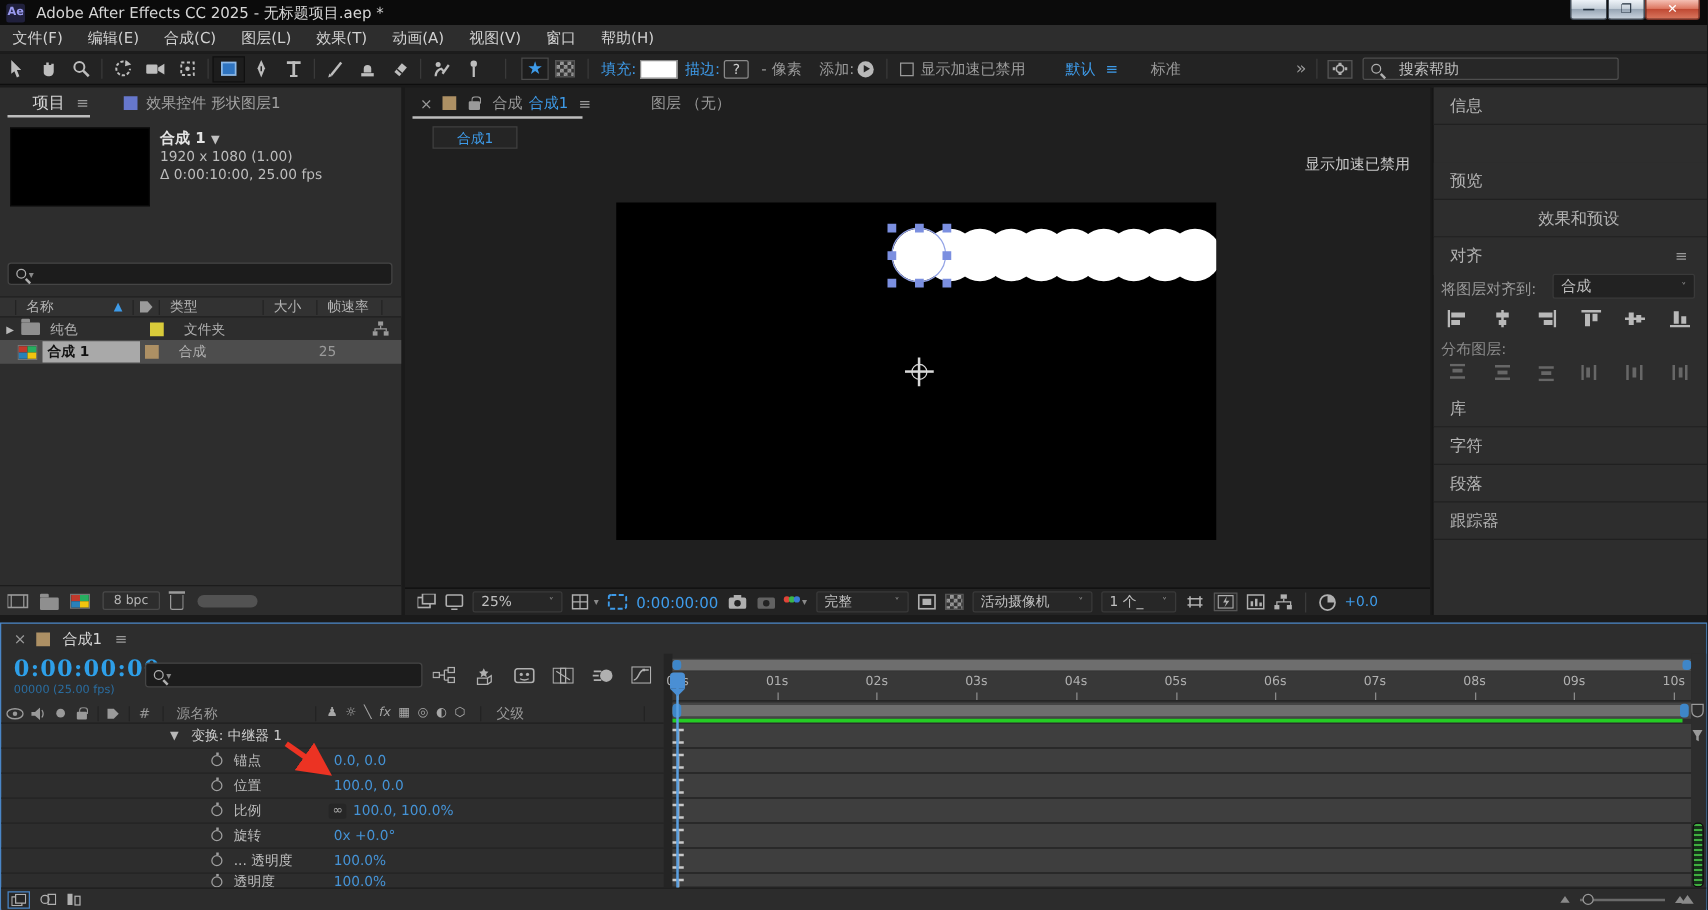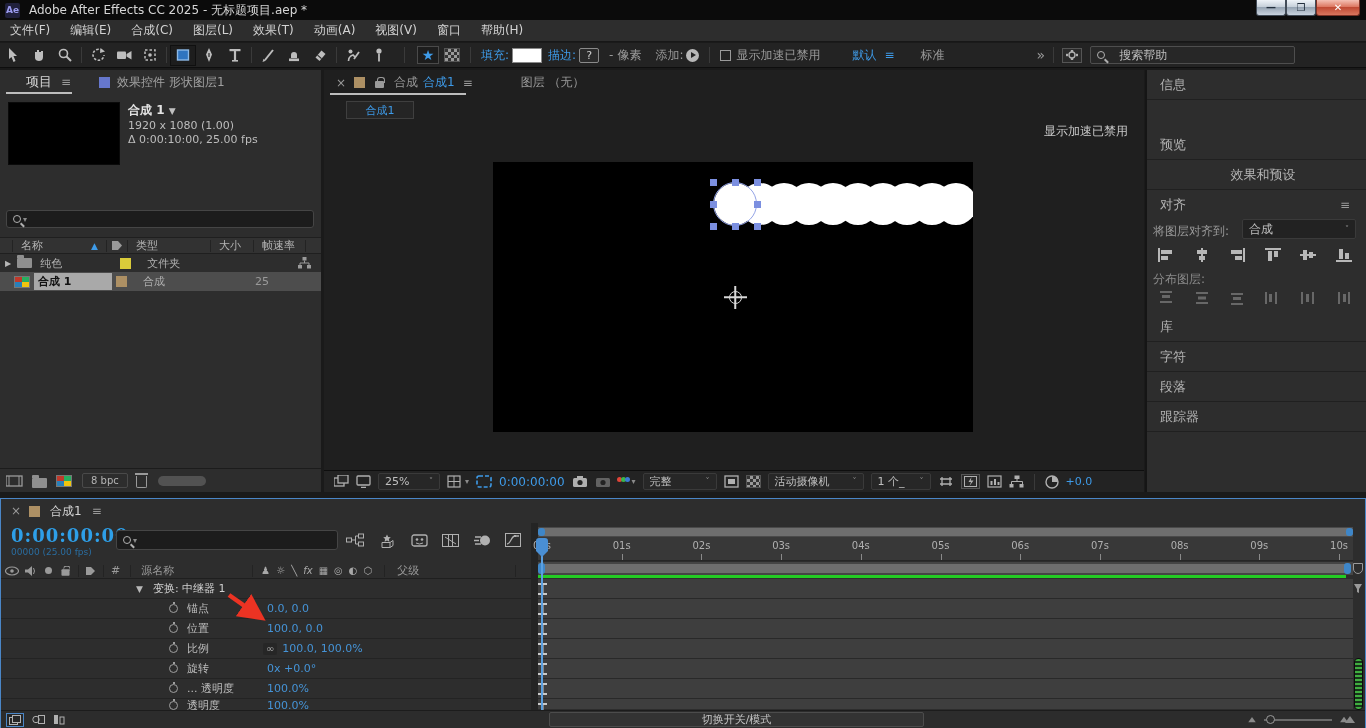--- a/index.html
+++ b/index.html
@@ -406,21 +406,21 @@
 
   <div class="abs vbar">
     <svg class="icn" width="15" height="13">
         <rect x="0" y="3" width="10" height="8" fill="none" stroke="#b0b0b0" stroke-width="1.3"></rect>
         <rect x="4" y="0" width="10" height="8" fill="#2a2a2a" stroke="#b0b0b0" stroke-width="1.3"></rect>
       </svg>
     <svg class="icn" width="15" height="13">
         <rect x="1" y="1" width="13" height="9" rx="1" fill="none" stroke="#b0b0b0" stroke-width="1.3"></rect>
         <line x1="5" y1="12.5" x2="10" y2="12.5" stroke="#b0b0b0" stroke-width="1.5"></line>
       </svg>
-    <div class="drop" style="width:62px; justify-content:space-between;">
+    <div class="drop" style="width:72px; justify-content:space-between;">
       <span>25%</span>
         <span class="ph-caret">˅</span>
     </div>
     <div class="row" style="gap:2px;">
       <svg class="icn" width="14" height="13">
           <rect x="1" y="1" width="12" height="11" fill="none" stroke="#b0b0b0" stroke-width="1.2"></rect>
           <line x1="1" y1="6.5" x2="13" y2="6.5" stroke="#b0b0b0"></line>
           <line x1="7" y1="1" x2="7" y2="12" stroke="#b0b0b0"></line>
         </svg>
         <span class="ph-caret">▾</span>
@@ -806,23 +806,20 @@
           </svg>
       </div>
       <svg class="icn" style="margin-left:8px;" width="13" height="11">
           <circle cx="4" cy="5.5" r="3.2" fill="none" stroke="#b0b0b0"></circle>
           <rect x="6.5" y="1.5" width="6" height="8" fill="none" stroke="#b0b0b0"></rect>
         </svg>
       <svg class="icn" style="margin-left:8px;" width="12" height="11">
           <rect x="1" y="1" width="4" height="9" fill="#b0b0b0"></rect>
           <rect x="7" y="3" width="4" height="7" fill="none" stroke="#b0b0b0"></rect>
         </svg>
-      <div class="toggle-btn">
-          <span>切换开关/模式</span>
-        </div>
       <span class="mountain" style="position:absolute; left:1246px; transform:scale(.75);"></span>
       <div style="position:absolute; left:1263px; top:8px; width:68px; height:1.5px; background:#6a6a6a;">
         <span style="position:absolute; left:2px; top:-4px; width:9px; height:9px; border:1.5px solid #9a9a9a; border-radius:50%; background:#2c2c2c;"></span>
       </div>
       <span class="row" style="position:absolute; left:1338px;">
           <span class="mountain" style="transform:scale(.8); margin-right:-4px;"></span>
           <span class="mountain"></span>
         </span>
     </div>
   </div>

